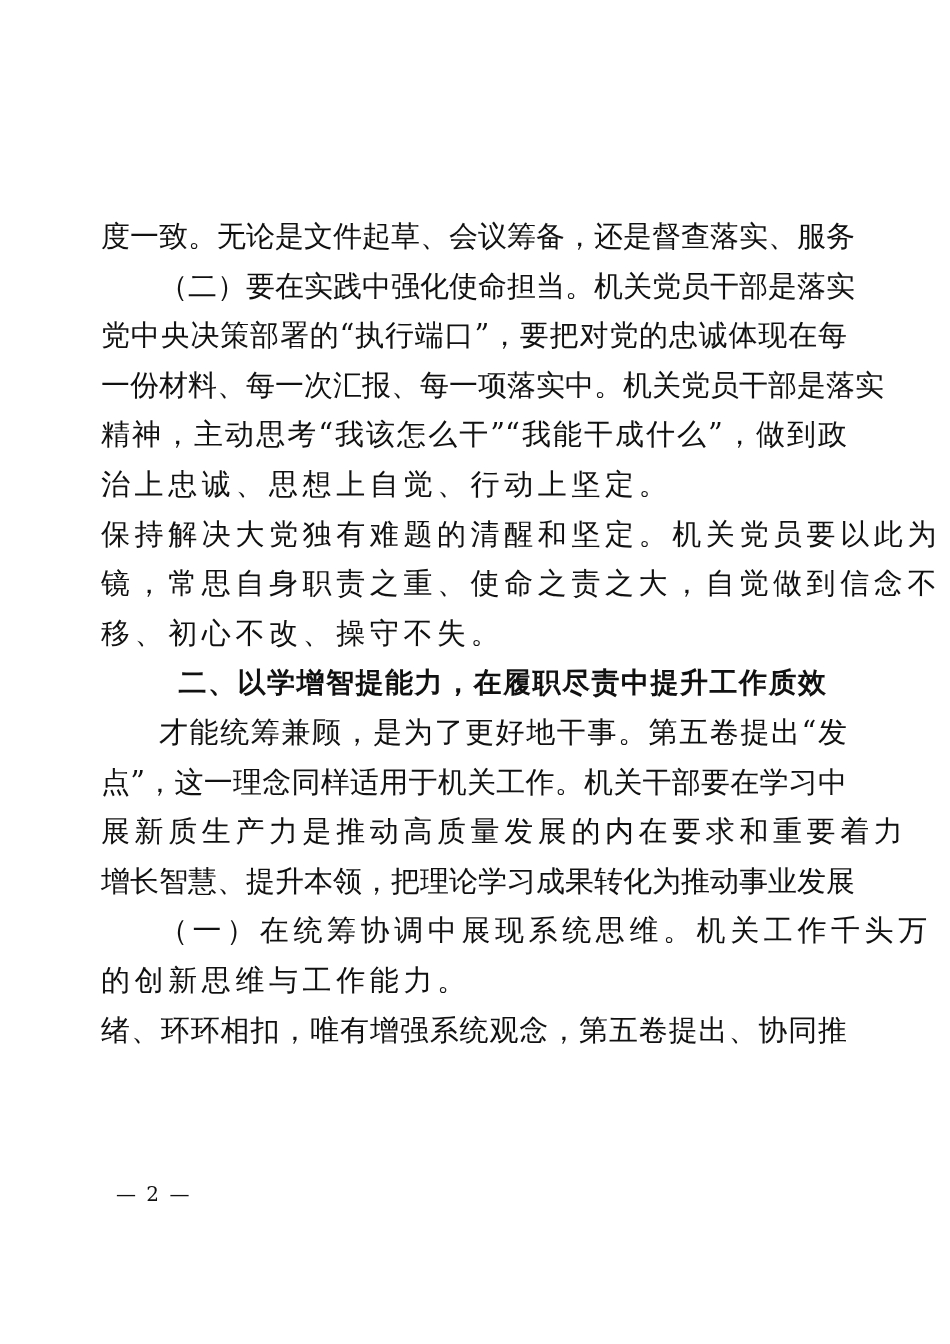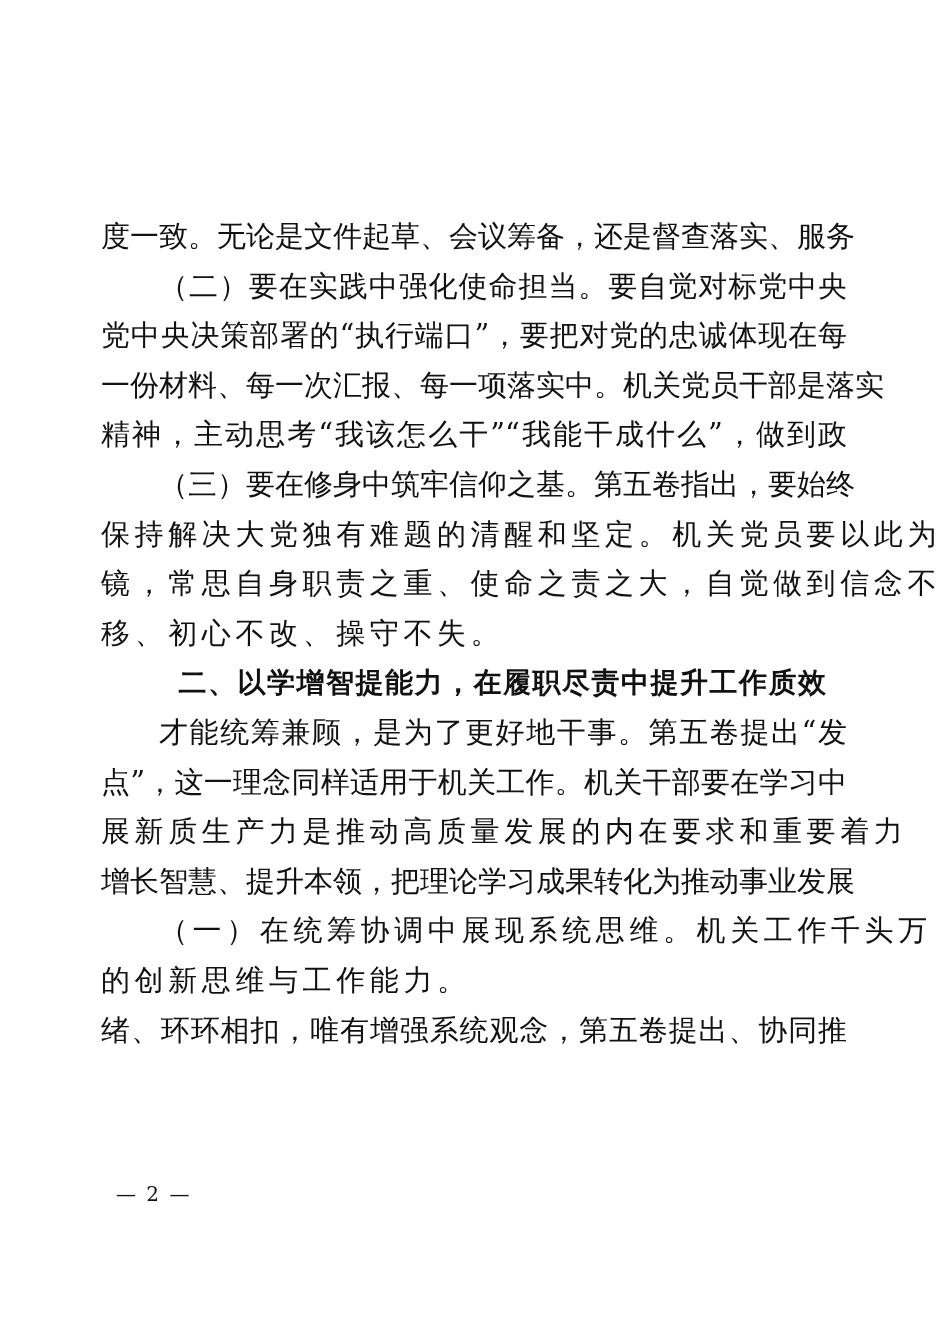--- a/index.html
+++ b/index.html
@@ -55,25 +55,25 @@
       color: #111;
       letter-spacing: 2px;
     }
   </style>
 </head>
 <body>
 
 <div class="page">
   <div class="text-block">
     <div class="line just">度一致。无论是文件起草、会议筹备，还是督查落实、服务</div>
-    <div class="line indent just sub-bold">（二）要在实践中强化使命担当。要自觉对标党中央</div>
+    <div class="line indent just sub-bold">（二）要在实践中强化使命担当。机关党员干部是落实</div>
     <div class="line just">党中央决策部署的“执行端口”，要把对党的忠诚体现在每</div>
     <div class="line just">一份材料、每一次汇报、每一项落实中。机关党员干部是落实</div>
     <div class="line just">精神，主动思考“我该怎么干”“我能干成什么”，做到政</div>
-    <div class="line indent just sub-bold">（三）要在修身中筑牢信仰之基。第五卷指出，要始终</div>
+    <div class="line">治上忠诚、思想上自觉、行动上坚定。</div>
     <div class="line">保持解决大党独有难题的清醒和坚定。机关党员要以此为</div>
     <div class="line">镜，常思自身职责之重、使命之责之大，自觉做到信念不</div>
     <div class="line">移、初心不改、操守不失。</div>
     <div class="line indent heading">二、以学增智提能力，在履职尽责中提升工作质效</div>
     <div class="line indent just">才能统筹兼顾，是为了更好地干事。第五卷提出“发</div>
     <div class="line just">点”，这一理念同样适用于机关工作。机关干部要在学习中</div>
     <div class="line">展新质生产力是推动高质量发展的内在要求和重要着力</div>
     <div class="line just">增长智慧、提升本领，把理论学习成果转化为推动事业发展</div>
     <div class="line indent sub-bold">（一）在统筹协调中展现系统思维。机关工作千头万</div>
     <div class="line">的创新思维与工作能力。</div>

